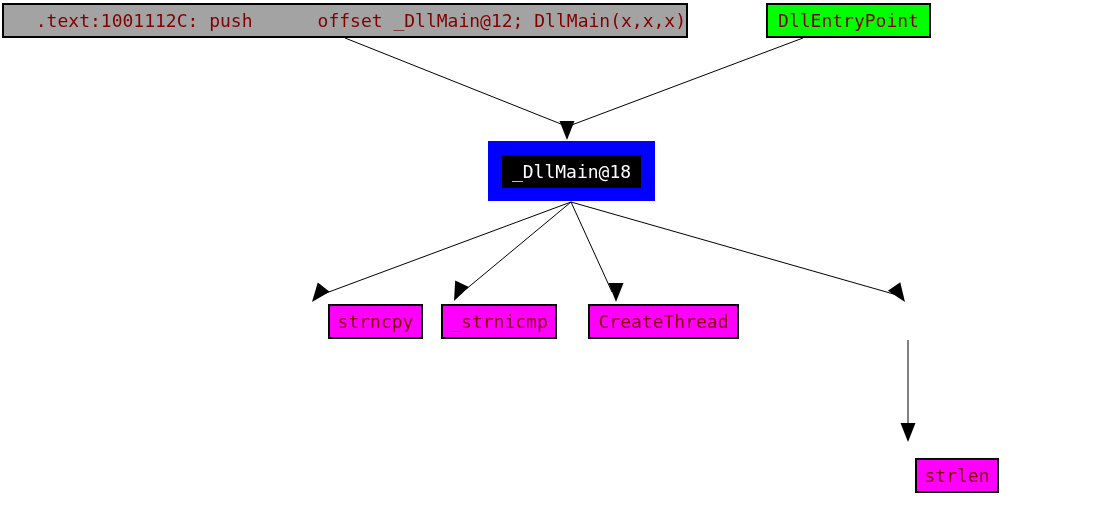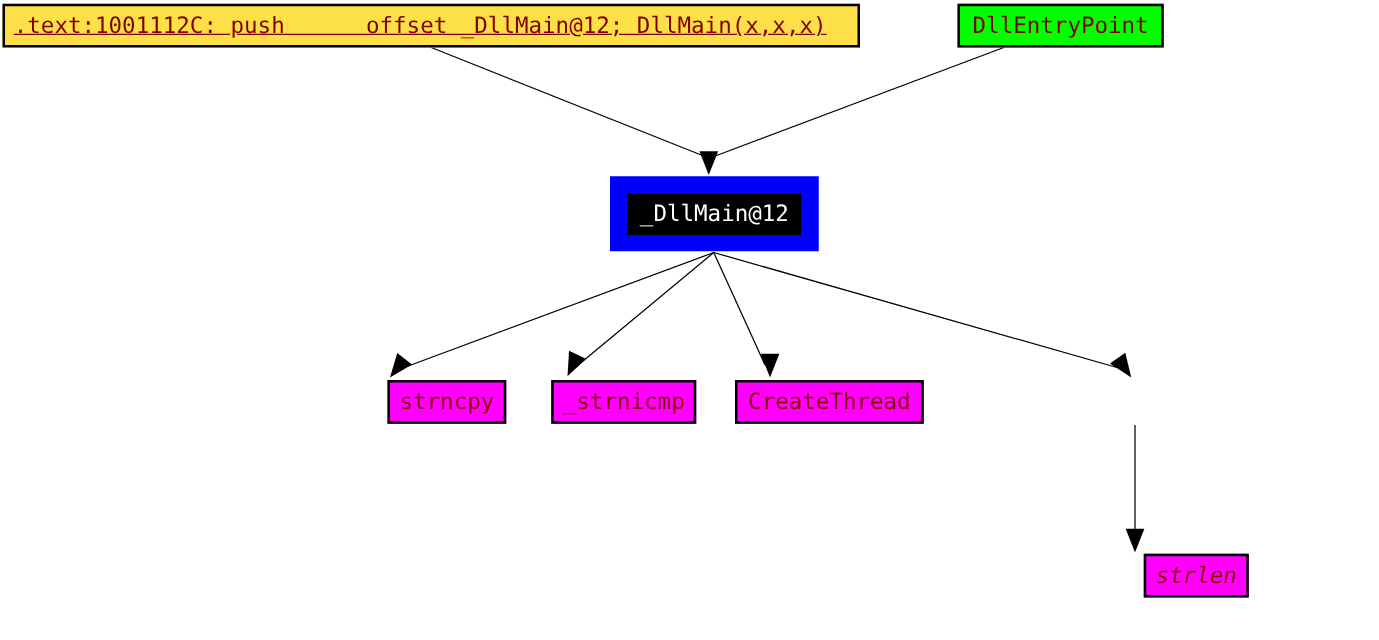--- a/index.html
+++ b/index.html
@@ -23,24 +23,23 @@
   .node {
     position: absolute;
     box-sizing: border-box;
     border: 2px solid #000000;
     display: flex;
     align-items: center;
     white-space: pre;
     cursor: default;
   }
   .node.instruction {
-    background: #fde047;
-    justify-content: flex-start;
+    background: #a3a3a3;
+    justify-content: flex-end;
     padding-left: 7px;
-    text-decoration: underline;
   }
   .node.name {
     justify-content: center;
     margin-left: 48px;
   }
   .node.entry { background: #00ff00; }
   .node.lib   { background: #ff00ff; }
   .node.selected {
     background: #0000ff;
     border: none;
@@ -52,25 +51,25 @@
     height: 33px;
     display: flex;
     align-items: center;
     padding: 0 10px;
     white-space: pre;
   }
   
   #n-caller   { left: 2px;   top: 3px;   width: 686px; height: 35px; }
   #n-entry    { left: 718px; top: 3px;   width: 165px; height: 35px; }
   #n-dllmain  { left: 488px; top: 141px; width: 167px; height: 60px; }
-  #n-strncpy  { left: 262px; top: 304px; width: 95px;  height: 35px; }
+  #n-strncpy  { left: 280px; top: 304px; width: 95px;  height: 35px; }
   #n-strnicmp { left: 393px; top: 304px; width: 116px; height: 35px; }
   #n-createthread { left: 540px; top: 304px; width: 151px; height: 35px; }
   #n-loc      { left: 723px; top: 303px; width: 373px; height: 35px; }
-  #n-strlen   { left: 867px; top: 443px; width: 84px;  height: 35px; font-style: italic; }
+  #n-strlen   { left: 867px; top: 458px; width: 84px;  height: 35px; }
 </style>
 </head>
 <body>
 
 <div class="canvas">
 
   <svg class="edges" width="1103" height="512" viewBox="0 0 1103 512">
     <defs>
       <polygon id="ah" points="0,0 -19,-7.5 -19,7.5"></polygon>
     </defs>
@@ -96,21 +95,21 @@
 
   <div class="node instruction" id="n-caller">
     <span>.text:1001112C: push      offset _DllMain@12; DllMain(x,x,x)</span>
   </div>
 
   <div class="node name entry" id="n-entry">
     <span>DllEntryPoint</span>
   </div>
 
   <div class="node selected" id="n-dllmain">
-    <span class="inner">_DllMain@12</span>
+    <span class="inner">_DllMain@18</span>
   </div>
 
   <div class="node name lib" id="n-strncpy">
     <span>strncpy</span>
   </div>
 
   <div class="node name lib" id="n-strnicmp">
     <span>_strnicmp</span>
   </div>
 

